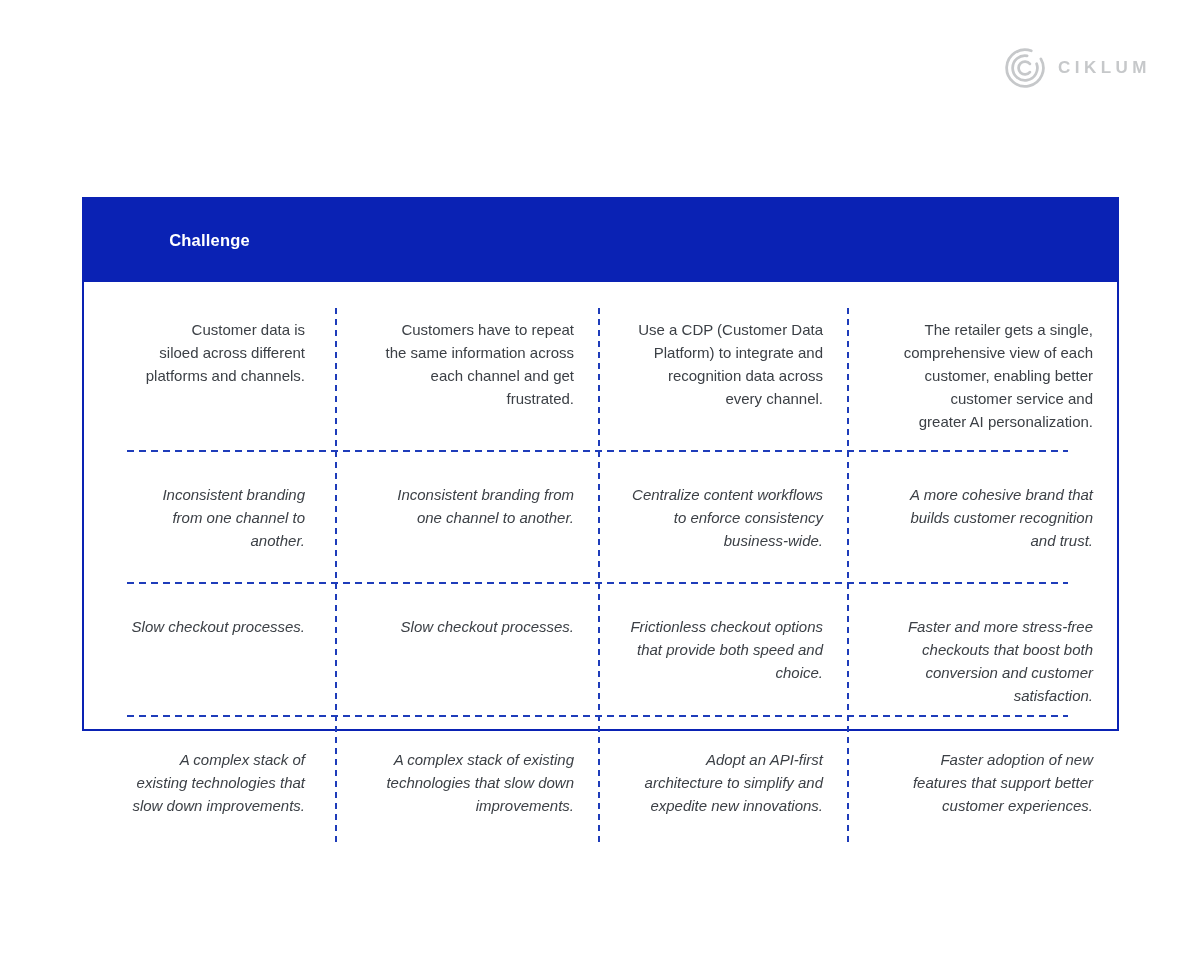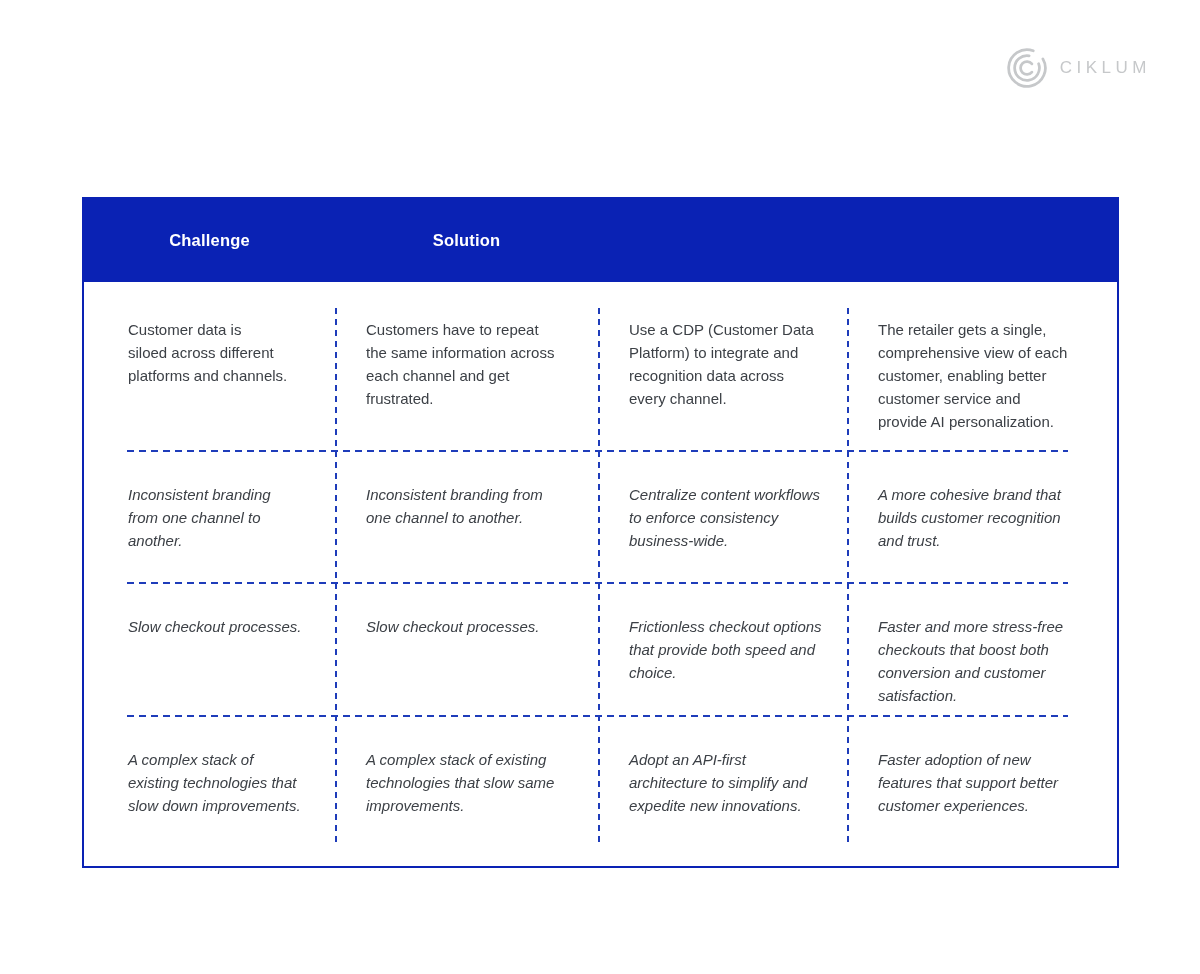--- a/index.html
+++ b/index.html
@@ -2,35 +2,35 @@
 <html><head>
 <meta charset="utf-8">
 <style>
   * { margin:0; padding:0; box-sizing:border-box; }
   html,body { width:1200px; height:974px; background:#ffffff; overflow:hidden;
               font-family:"Liberation Sans","DejaVu Sans",sans-serif; }
 
   
   .brand { position:absolute; top:46px; right:49px; display:flex; align-items:center; gap:11px; }
   .brand svg { display:block; }
-  .wordmark { font-size:17px; letter-spacing:4.5px; font-weight:400; color:#c6c8ca; }
+  .wordmark { font-size:17px; letter-spacing:4.5px; font-weight:700; color:#c6c8ca; }
 
   
-  .table { position:absolute; left:82px; top:197px; width:1037px; height:671px;
+  .table { position:absolute; left:82px; top:197px; width:1037px; height:534px;
            border:2px solid #0a22b4; background:#ffffff; }
 
   
   .thead { display:grid; grid-template-columns:251px 263px 249px 270px;
            height:83px; background:#0a22b4; }
   .th { display:flex; align-items:center; justify-content:center;
         color:#ffffff; font-size:16.5px; font-weight:600; letter-spacing:.2px; }
 
   
   .tbody { display:grid; grid-template-columns:251px 263px 249px 270px;
-           grid-template-rows:170px 132px 133px auto; height:584px; }
+           grid-template-rows:170px 132px 133px auto; height:584px;text-align:right; }
   .td { font-size:15px; line-height:23px; color:#3c4046; white-space:pre-line;
         padding:36px 24px 0 31px; }
   .td.c0 { padding-left:44px; padding-right:30px; }
   .row2 .td, .row3 .td, .row4 .td { padding-top:31px;font-style:italic; }
 
   
   .vline { position:absolute; width:1.5px; top:109px; height:536px;
            background:repeating-linear-gradient(180deg,#1e3cba 0 6px,transparent 6px 11px); }
   .hline { position:absolute; height:1.5px; left:43px; width:941px;
            background:repeating-linear-gradient(90deg,#1e3cba 0 7px,transparent 7px 12px); }
@@ -48,41 +48,40 @@
       <path d="M 29.36 28.5 A 7 7 0 1 1 29.36 19.5" stroke="#c6c8ca" stroke-width="3" stroke-linecap="round" fill="none"></path>
     </svg>
   </span>
   <span class="wordmark">CIKLUM</span>
 </div>
 
 <div class="table">
 
   <div class="thead">
     <div class="th">Challenge</div>
-    <div class="th">Solution</div>
   </div>
 
   <div class="tbody">
     <div class="trow row1" style="display:contents">
       <div class="td c0">Customer data is
 siloed across different
 platforms and channels.</div>
       <div class="td">Customers have to repeat
 the same information across
 each channel and get
 frustrated.</div>
       <div class="td">Use a CDP (Customer Data
 Platform) to integrate and
 recognition data across
 every channel.</div>
       <div class="td">The retailer gets a single,
 comprehensive view of each
 customer, enabling better
 customer service and
-provide AI personalization.</div>
+greater AI personalization.</div>
     </div>
     <div class="trow row2" style="display:contents">
       <div class="td c0">Inconsistent branding
 from one channel to
 another.</div>
       <div class="td">Inconsistent branding from
 one channel to another.</div>
       <div class="td">Centralize content workflows
 to enforce consistency
 business-wide.</div>
@@ -99,21 +98,21 @@
       <div class="td">Faster and more stress-free
 checkouts that boost both
 conversion and customer
 satisfaction.</div>
     </div>
     <div class="trow row4" style="display:contents">
       <div class="td c0">A complex stack of
 existing technologies that
 slow down improvements.</div>
       <div class="td">A complex stack of existing
-technologies that slow same
+technologies that slow down
 improvements.</div>
       <div class="td">Adopt an API-first
 architecture to simplify and
 expedite new innovations.</div>
       <div class="td">Faster adoption of new
 features that support better
 customer experiences.</div>
     </div>
   </div>
 

